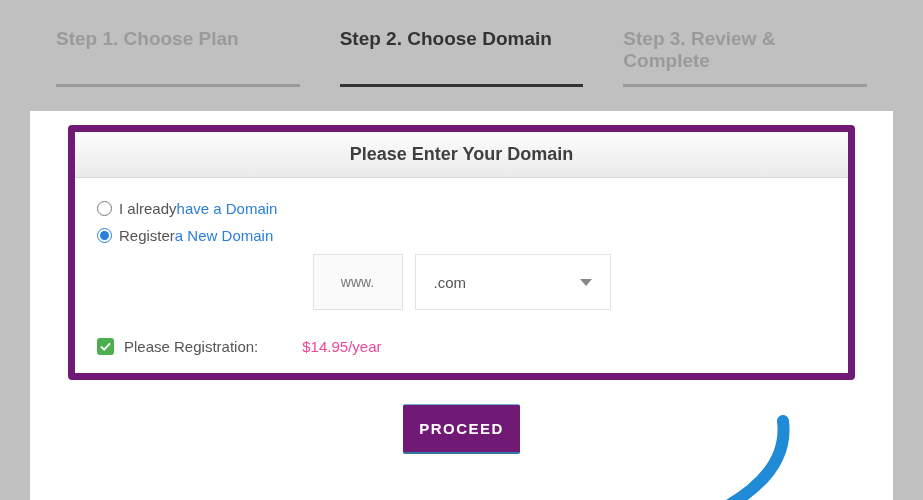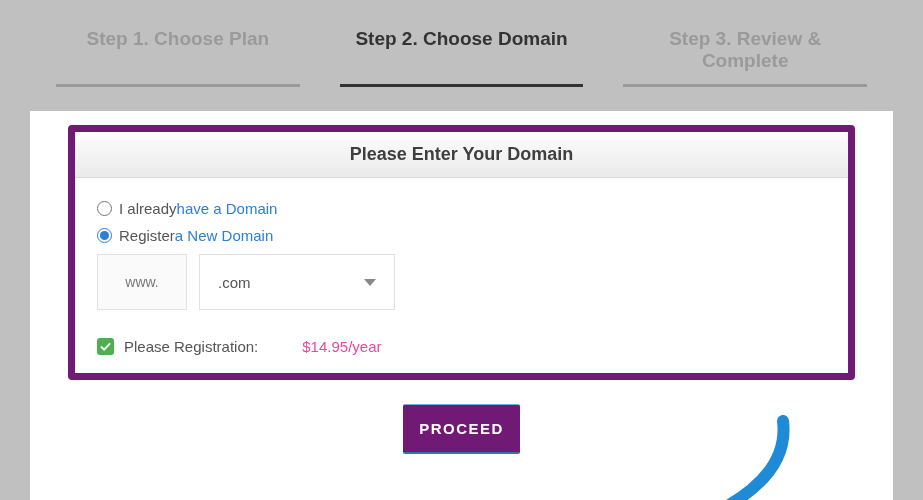--- a/index.html
+++ b/index.html
@@ -7,21 +7,20 @@
       font-family: -apple-system, BlinkMacSystemFont, 'Segoe UI', Arial, sans-serif;
       background: #c0c0c0;
       width: 923px;
       height: 500px;
       overflow: hidden;
     }
     .steps {
       display: flex;
       padding: 28px 56px 0;
       gap: 40px;
-      text-align: center;
     }
     .step {
       flex: 1;
       padding-bottom: 12px;
       font-size: 19px;
       font-weight: 700;
       border-bottom: 3px solid #9a9a9a;
       color: #9a9a9a;
     }
     .step.active {
@@ -61,20 +60,21 @@
       width: 15px;
       height: 15px;
       margin-right: 7px;
       accent-color: #2a7fd8;
     }
     .radio-row .link { color: #2a7fd8; }
     .domain-row {
       display: flex;
       gap: 12px;
       margin-top: 8px;
+      justify-content: center;
     }
     .prefix {
       width: 90px;
       border: 1px solid #e2e2e2;
       background: #fafafa;
       display: flex;
       align-items: center;
       justify-content: center;
       font-size: 14px;
       color: #777;

